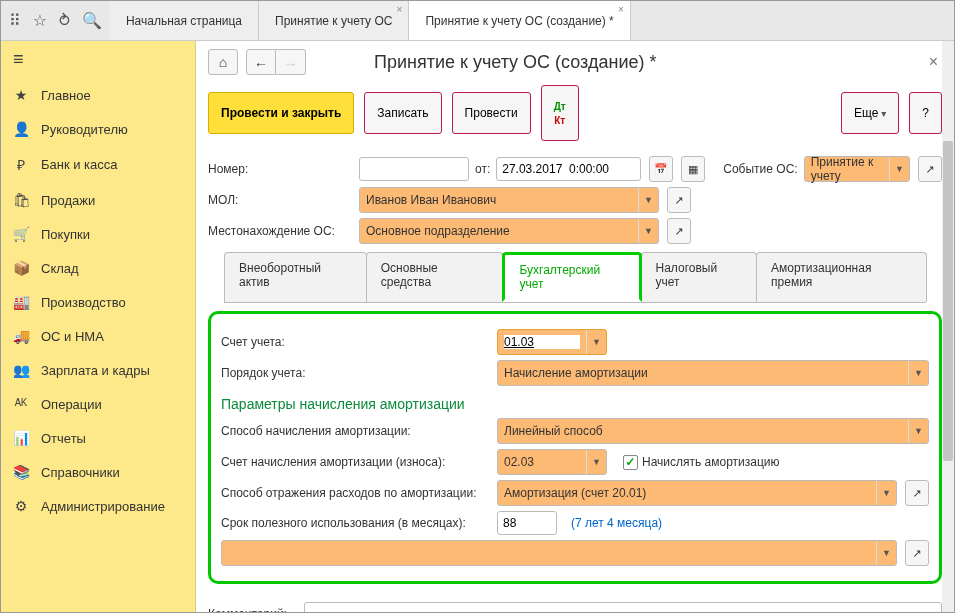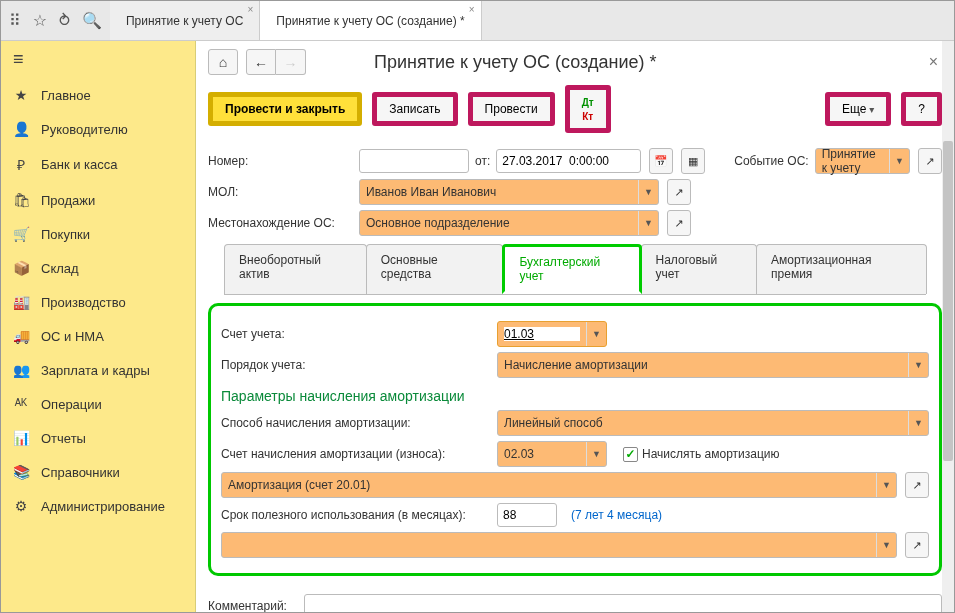--- a/index.html
+++ b/index.html
@@ -21,21 +21,21 @@
 .content { flex: 1; background: #fff; display: flex; flex-direction: column; position: relative; }
 .content-head { padding: 8px 12px 4px; display: flex; align-items: center; gap: 8px; }
 .btn-ic { width: 30px; height: 26px; border: 1px solid #bbb; border-radius: 3px; background: #f6f6f6; display: inline-flex; align-items: center; justify-content: center; cursor: pointer; font-size: 14px; }
 .btn-group { display: flex; }
 .btn-group .btn-ic:first-child { border-radius: 3px 0 0 3px; }
 .btn-group .btn-ic:last-child { border-radius: 0 3px 3px 0; border-left: none; }
 .page-title { font-size: 18px; margin-left: 60px; }
 .close-x { margin-left: auto; font-size: 16px; color: #777; cursor: pointer; padding: 4px; }
 
 .toolbar { padding: 6px 12px; display: flex; align-items: center; gap: 10px; }
-.btn { border: 5px solid #be185d; border-radius: 3px; padding: 5px 12px; background: #f6f6f6; cursor: pointer; font-size: 12px; }
+.btn { border: 1px solid #be185d; border-radius: 3px; padding: 13px 12px; background: #f6f6f6; cursor: pointer; font-size: 12px; }
 .btn-yellow { background: #ffe03a; border-color: #d4ae00; font-weight: bold; }
 .btn-dropdown::after { content: " ▾"; font-size: 10px; color: #555; }
 .spacer { flex: 1; }
 .dtkt { font-size: 10px; font-weight: bold; line-height: 8px; }
 .dtkt .d { color: #009100; } .dtkt .k { color: #c00; }
 
 .form-area { padding: 4px 12px; overflow-y: auto; height: calc(100% - 84px); position: relative; }
 .row { display: flex; align-items: center; margin: 5px 0; gap: 6px; }
 .lbl { width: 145px; }
 .lbl-wide { width: 270px; }
@@ -66,20 +66,23 @@
 <body>
 
 <div class="topbar">
   <div class="topbar-icons">
     <span>⠿</span>
     <span>☆</span>
     <span>⥁</span>
     <span>🔍</span>
   </div>
   <div class="tab">
+      <span>Начальная страница</span>
+    </div>
+  <div class="tab">
       <span>Принятие к учету ОС</span>
       <span class="tab-close">×</span>
     </div>
   <div class="tab active">
       <span>Принятие к учету ОС (создание) *</span>
       <span class="tab-close">×</span>
     </div>
 </div>
 
 <div class="main">
@@ -165,21 +168,21 @@
         <span class="lbl">Номер:</span>
         <div class="input" style="width:110px">
             <input value="" style="">
           </div>
         <span>от:</span>
         <div class="input" style="width:145px">
             <input value="27.03.2017  0:00:00" style="">
           </div>
         <span class="ext-btn">📅</span>
         <span class="ext-btn">▦</span>
-        <span style="margin-left:23px">Событие ОС:</span>
+        <span style="margin-left:12px">Событие ОС:</span>
         <div class="select-wrap" style="flex:1">
             <span class="val">Принятие к учету</span>
             <span class="dd">▼</span>
           </div>
         <span class="ext-btn">↗</span>
       </div>
 
       <div class="row">
         <span class="lbl">МОЛ:</span>
         <div class="select-wrap" style="width:300px">
@@ -236,20 +239,21 @@
           <div class="select-wrap" style="width:110px">
               <span class="val">02.03</span>
               <span class="dd">▼</span>
             </div>
           <label class="chk">
               <span class="chkbox">✓</span>
               <span>Начислять амортизацию</span>
             </label>
         </div>
         <div class="row">
+          <span class="lbl-wide">Способ отражения расходов по амортизации:</span>
           <div class="select-wrap" style="flex:1">
               <span class="val">Амортизация (счет 20.01)</span>
               <span class="dd">▼</span>
             </div>
           <span class="ext-btn">↗</span>
         </div>
         <div class="row">
           <span class="lbl-wide">Срок полезного использования (в месяцах):</span>
           <div class="input" style="width:60px;text-align:right">
               <input style="" value="88">

